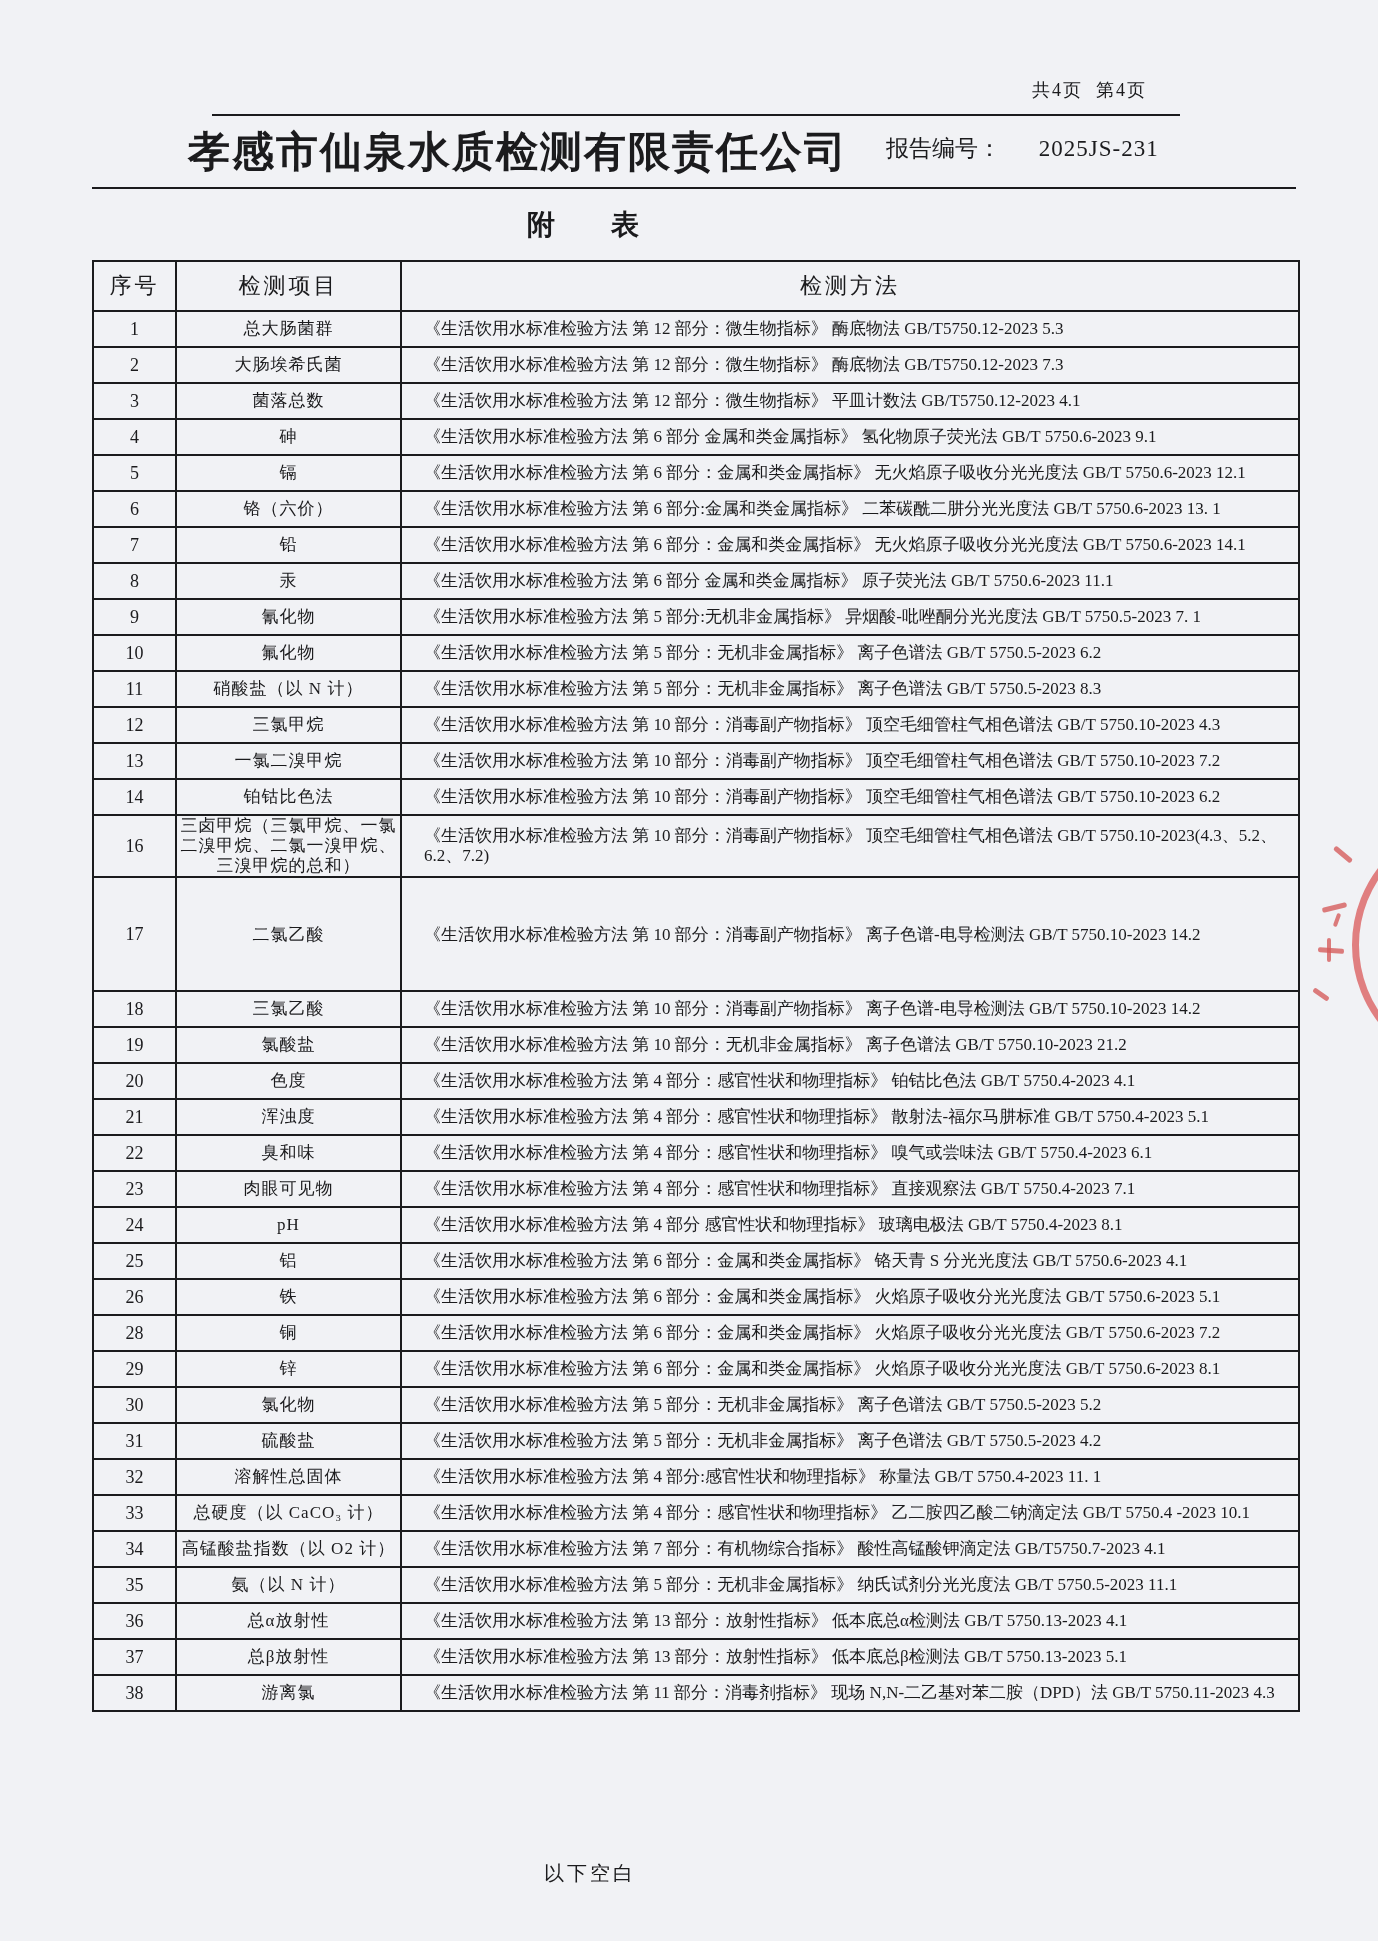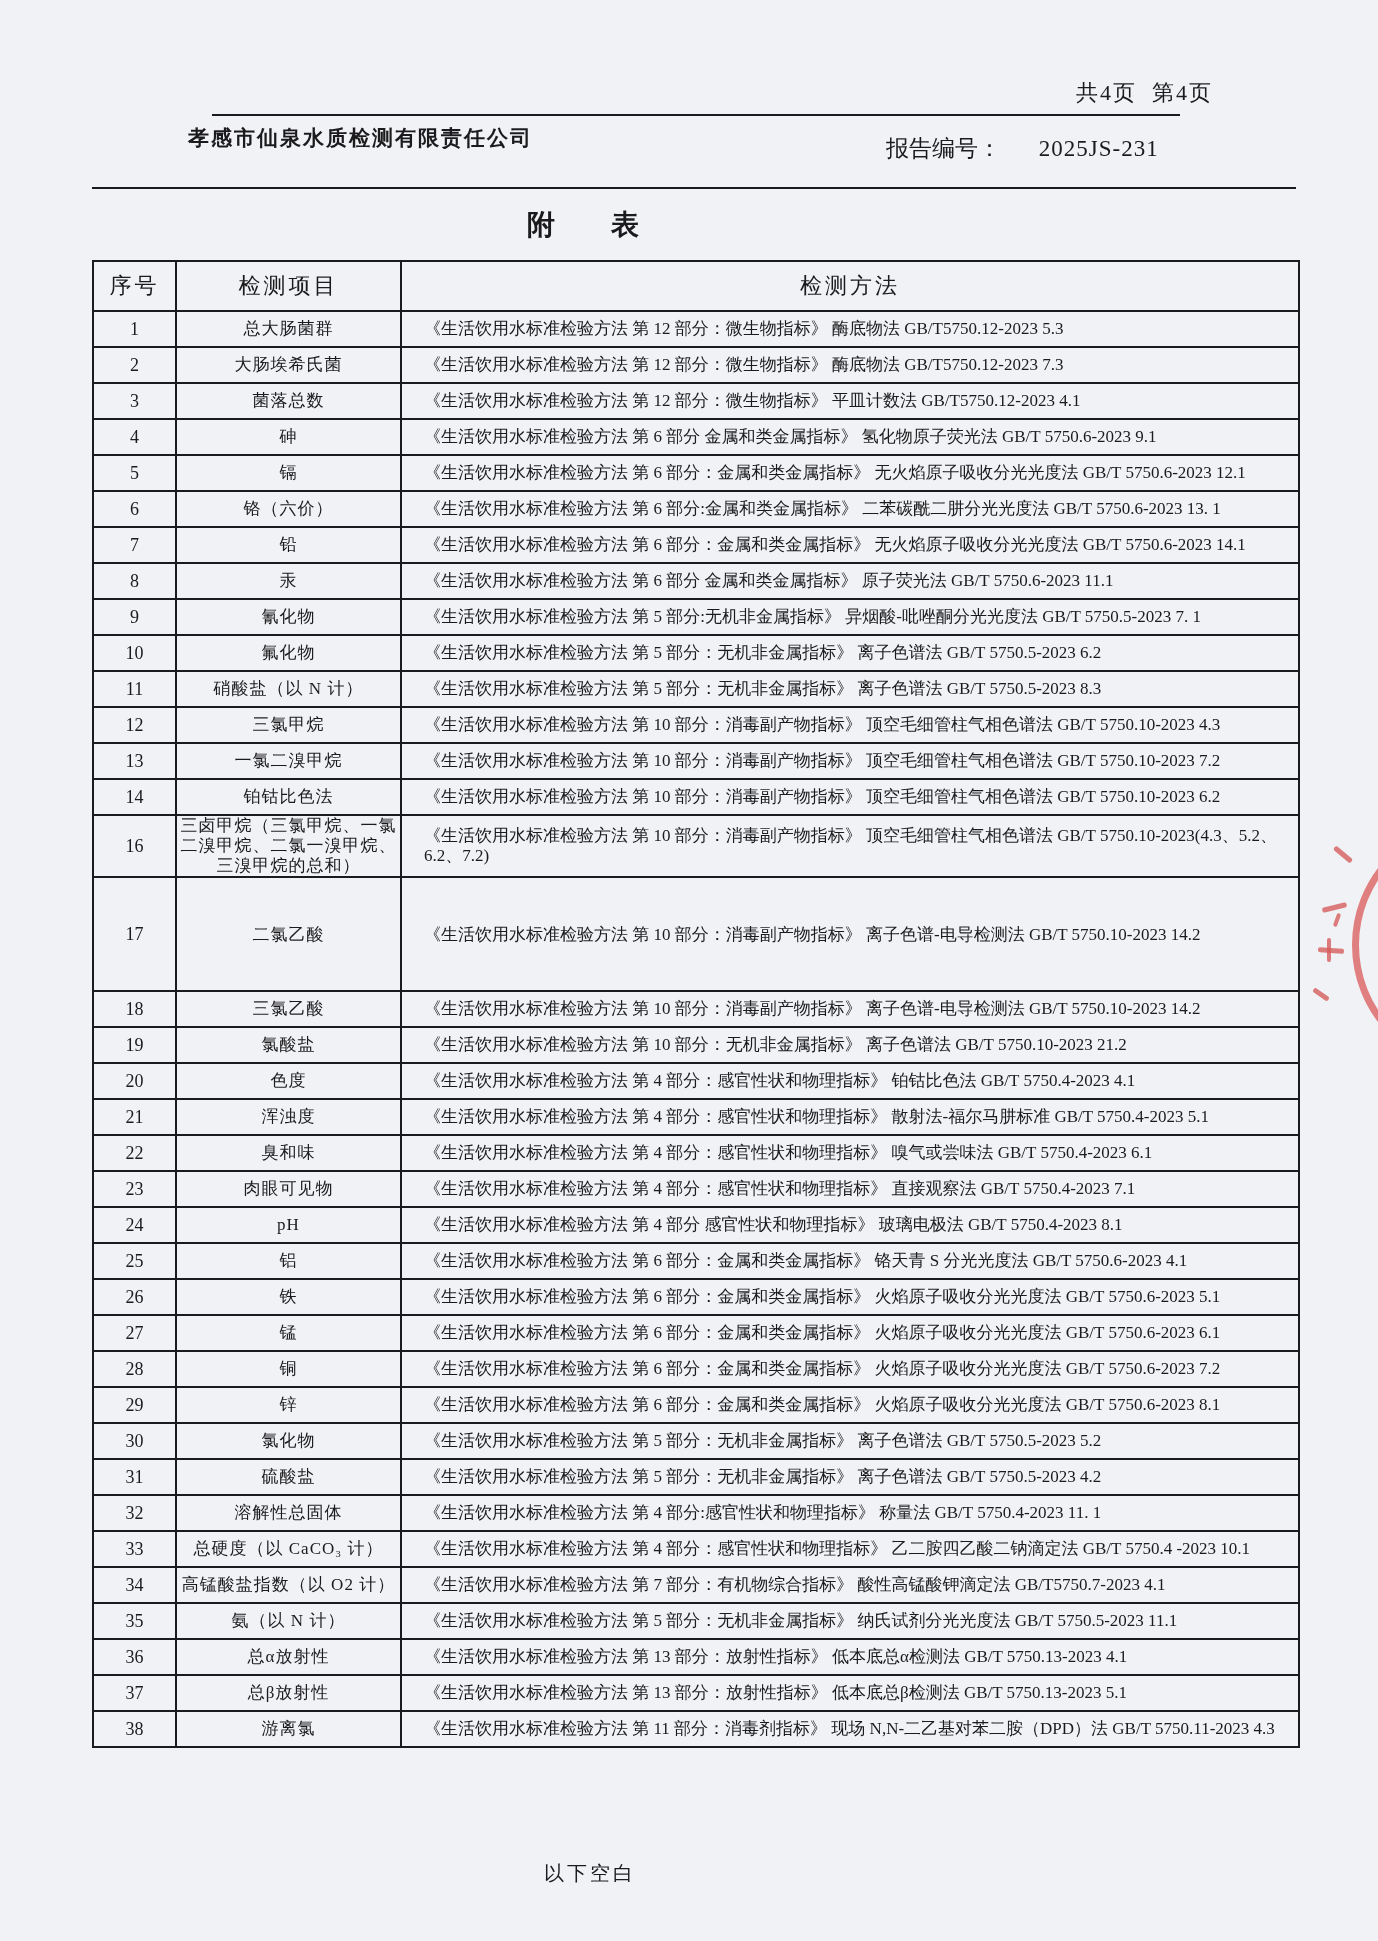--- a/index.html
+++ b/index.html
@@ -7,26 +7,26 @@
     position:relative;
     width:1378px;height:1941px;
     margin:0 auto;
     background:#f1f2f5;
     font-family:"Liberation Serif","DejaVu Serif",serif;
     color:#1b1b1d;
     overflow:hidden;
   }
   .page-indicator{
     position:absolute;top:78px;left:1032px;
-    font-size:22px;letter-spacing:2px;white-space:pre;margin-left:44px;
+    font-size:18px;letter-spacing:2px;white-space:pre;
   }
   .rule-1{position:absolute;top:114px;left:212px;width:968px;height:2px;background:#1b1b1d;}
   .company-name{
     position:absolute;top:124px;left:188px;
-    font-size:21px;font-weight:bold;letter-spacing:2px;
+    font-size:42px;font-weight:bold;letter-spacing:2px;
     font-family:"Liberation Sans","DejaVu Sans",sans-serif;
   }
   .report-no{position:absolute;top:133px;left:886px;font-size:23px;}
   .report-no .num{margin-left:32px;letter-spacing:1px;}
   .rule-2{position:absolute;top:187px;left:92px;width:1204px;height:2px;background:#1b1b1d;}
   .appendix-title{
     position:absolute;top:206px;left:0;width:1166px;
     text-align:center;font-size:28px;font-weight:bold;white-space:pre;
   }
   table.method-table{
@@ -218,25 +218,20 @@
           <td class="no">25</td>
           <td class="item">铝</td>
           <td class="method">《生活饮用水标准检验方法 第 6 部分：金属和类金属指标》 铬天青 S 分光光度法 GB/T 5750.6-2023 4.1</td>
         </tr>
         <tr>
           <td class="no">26</td>
           <td class="item">铁</td>
           <td class="method">《生活饮用水标准检验方法 第 6 部分：金属和类金属指标》 火焰原子吸收分光光度法  GB/T 5750.6-2023 5.1</td>
         </tr>
         <tr>
-          <td class="no">27</td>
-          <td class="item">锰</td>
-          <td class="method">《生活饮用水标准检验方法 第 6 部分：金属和类金属指标》 火焰原子吸收分光光度法 GB/T 5750.6-2023 6.1</td>
-        </tr>
-        <tr>
           <td class="no">28</td>
           <td class="item">铜</td>
           <td class="method">《生活饮用水标准检验方法 第 6 部分：金属和类金属指标》 火焰原子吸收分光光度法 GB/T 5750.6-2023 7.2</td>
         </tr>
         <tr>
           <td class="no">29</td>
           <td class="item">锌</td>
           <td class="method">《生活饮用水标准检验方法 第 6 部分：金属和类金属指标》 火焰原子吸收分光光度法 GB/T 5750.6-2023 8.1</td>
         </tr>
         <tr>

